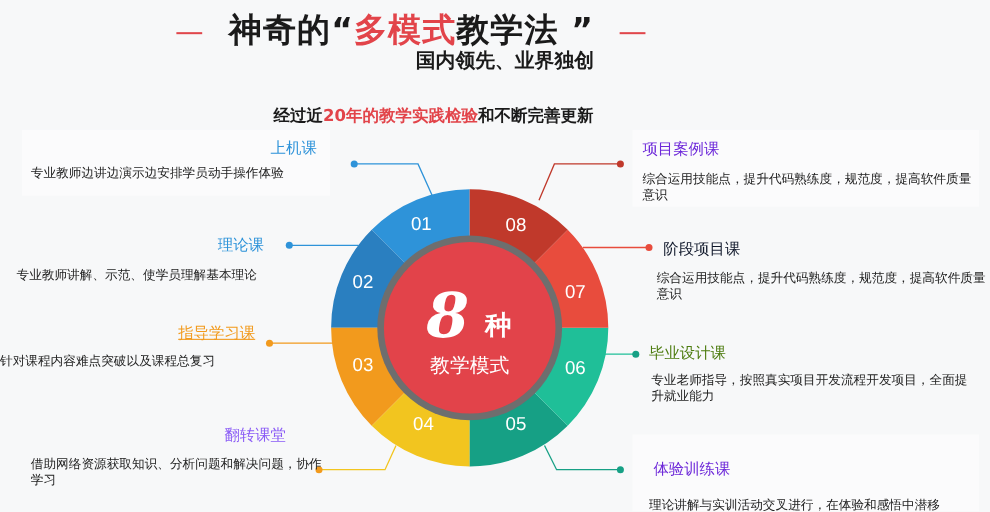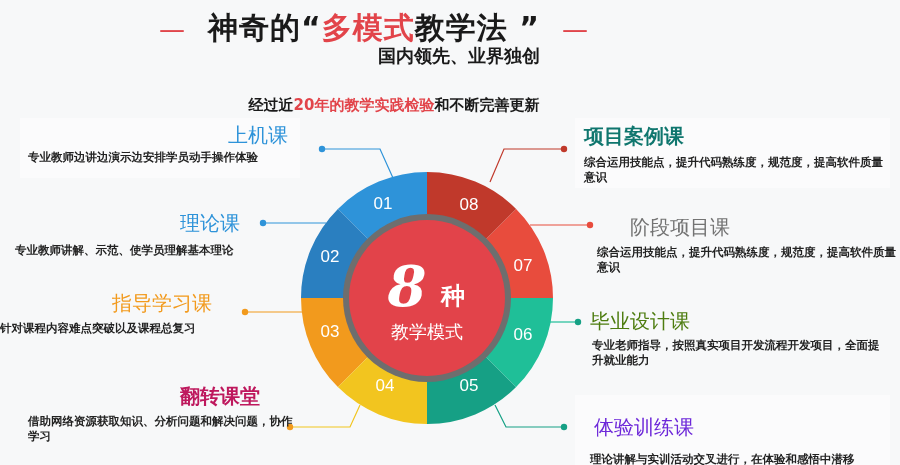--- a/index.html
+++ b/index.html
@@ -23,24 +23,24 @@
     position: absolute; top: 44px; left: 0; width: 900px; text-align: center;
     font-size: 18px; font-weight: bold; line-height: 24px; padding-left: 18px;
   }
   .tagline {
     position: absolute; top: 70px; left: 0; width: 778px; text-align: center;
     font-size: 15px; font-weight: bold; line-height: 22px; padding-left: 10px; margin-top: 24px;
   }
   .tagline .hl { color: #e2444a; }
 
   .label {
-    position: absolute; font-size: 20px; line-height: 24px; white-space: nowrap;
+    position: absolute; font-size: 14px; line-height: 24px; white-space: nowrap;
   }
   .desc {
-    position: absolute; font-size: 11.5px; line-height: 15px; font-weight: bold; color: #222;
+    position: absolute; font-size: 11.5px; line-height: 15px; font-weight: normal; color: #222;
   }
   svg.wheel { position: absolute; left: 0; top: 0; }
 </style>
 </head>
 <body>
 
 <div class="bg-panel" style="left:20px;top:118px;width:280px;height:60px;"></div>
 <div class="bg-panel" style="left:575px;top:118px;width:315px;height:70px;"></div>
 <div class="bg-panel" style="left:575px;top:395px;width:315px;height:70px;"></div>
 
@@ -110,29 +110,29 @@
     <text x="0" y="40" fill="#ffffff" font-family="DejaVu Sans, sans-serif" font-size="18" text-anchor="middle">教学模式</text>
   </g>
 </svg>
 
 <div class="label" style="right:612px;top:123px;color:#2e93d9;">上机课</div>
 <div class="desc" style="left:28px;top:150px;width:270px;">专业教师边讲边演示边安排学员动手操作体验</div>
 
 <div class="label" style="right:660px;top:211px;color:#2e93d9;">理论课</div>
 <div class="desc" style="left:15px;top:243px;width:270px;">专业教师讲解、示范、使学员理解基本理论</div>
 
-<div class="label" style="right:688px;top:291px;color:#f29a1d;">指导学习课</div>
+<div class="label" style="right:668px;top:291px;color:#f29a1d;text-decoration:underline;">指导学习课</div>
 <div class="desc" style="left:0;top:321px;width:250px;">针对课程内容难点突破以及课程总复习</div>
 
-<div class="label" style="right:640px;top:384px;color:#be185d;font-weight:bold;">翻转课堂</div>
+<div class="label" style="right:640px;top:384px;color:#8b5cf6;">翻转课堂</div>
 <div class="desc" style="left:28px;top:414px;width:275px;">借助网络资源获取知识、分析问题和解决问题，协作学习</div>
 
-<div class="label" style="left:584px;top:124px;color:#0f766e;font-weight:bold;">项目案例课</div>
+<div class="label" style="left:584px;top:124px;color:#6d28d9;">项目案例课</div>
 <div class="desc" style="left:584px;top:155px;width:300px;">综合运用技能点，提升代码熟练度，规范度，提高软件质量意识</div>
 
-<div class="label" style="left:630px;top:215px;color:#737373;text-align:center;">阶段项目课</div>
+<div class="label" style="left:603px;top:215px;color:#0f172a;text-align:center;">阶段项目课</div>
 <div class="desc" style="left:597px;top:245px;width:300px;">综合运用技能点，提升代码熟练度，规范度，提高软件质量意识</div>
 
 <div class="label" style="left:590px;top:309px;color:#4d7c0f;">毕业设计课</div>
 <div class="desc" style="left:592px;top:338px;width:290px;">专业老师指导，按照真实项目开发流程开发项目，全面提升就业能力</div>
 
 <div class="label" style="left:594px;top:415px;color:#6d28d9;">体验训练课</div>
 <div class="desc" style="left:590px;top:432px;width:270px;margin-top:20px;">理论讲解与实训活动交叉进行，在体验和感悟中潜移默化培养和提升综合职业素养</div>
 
 </body></html>

